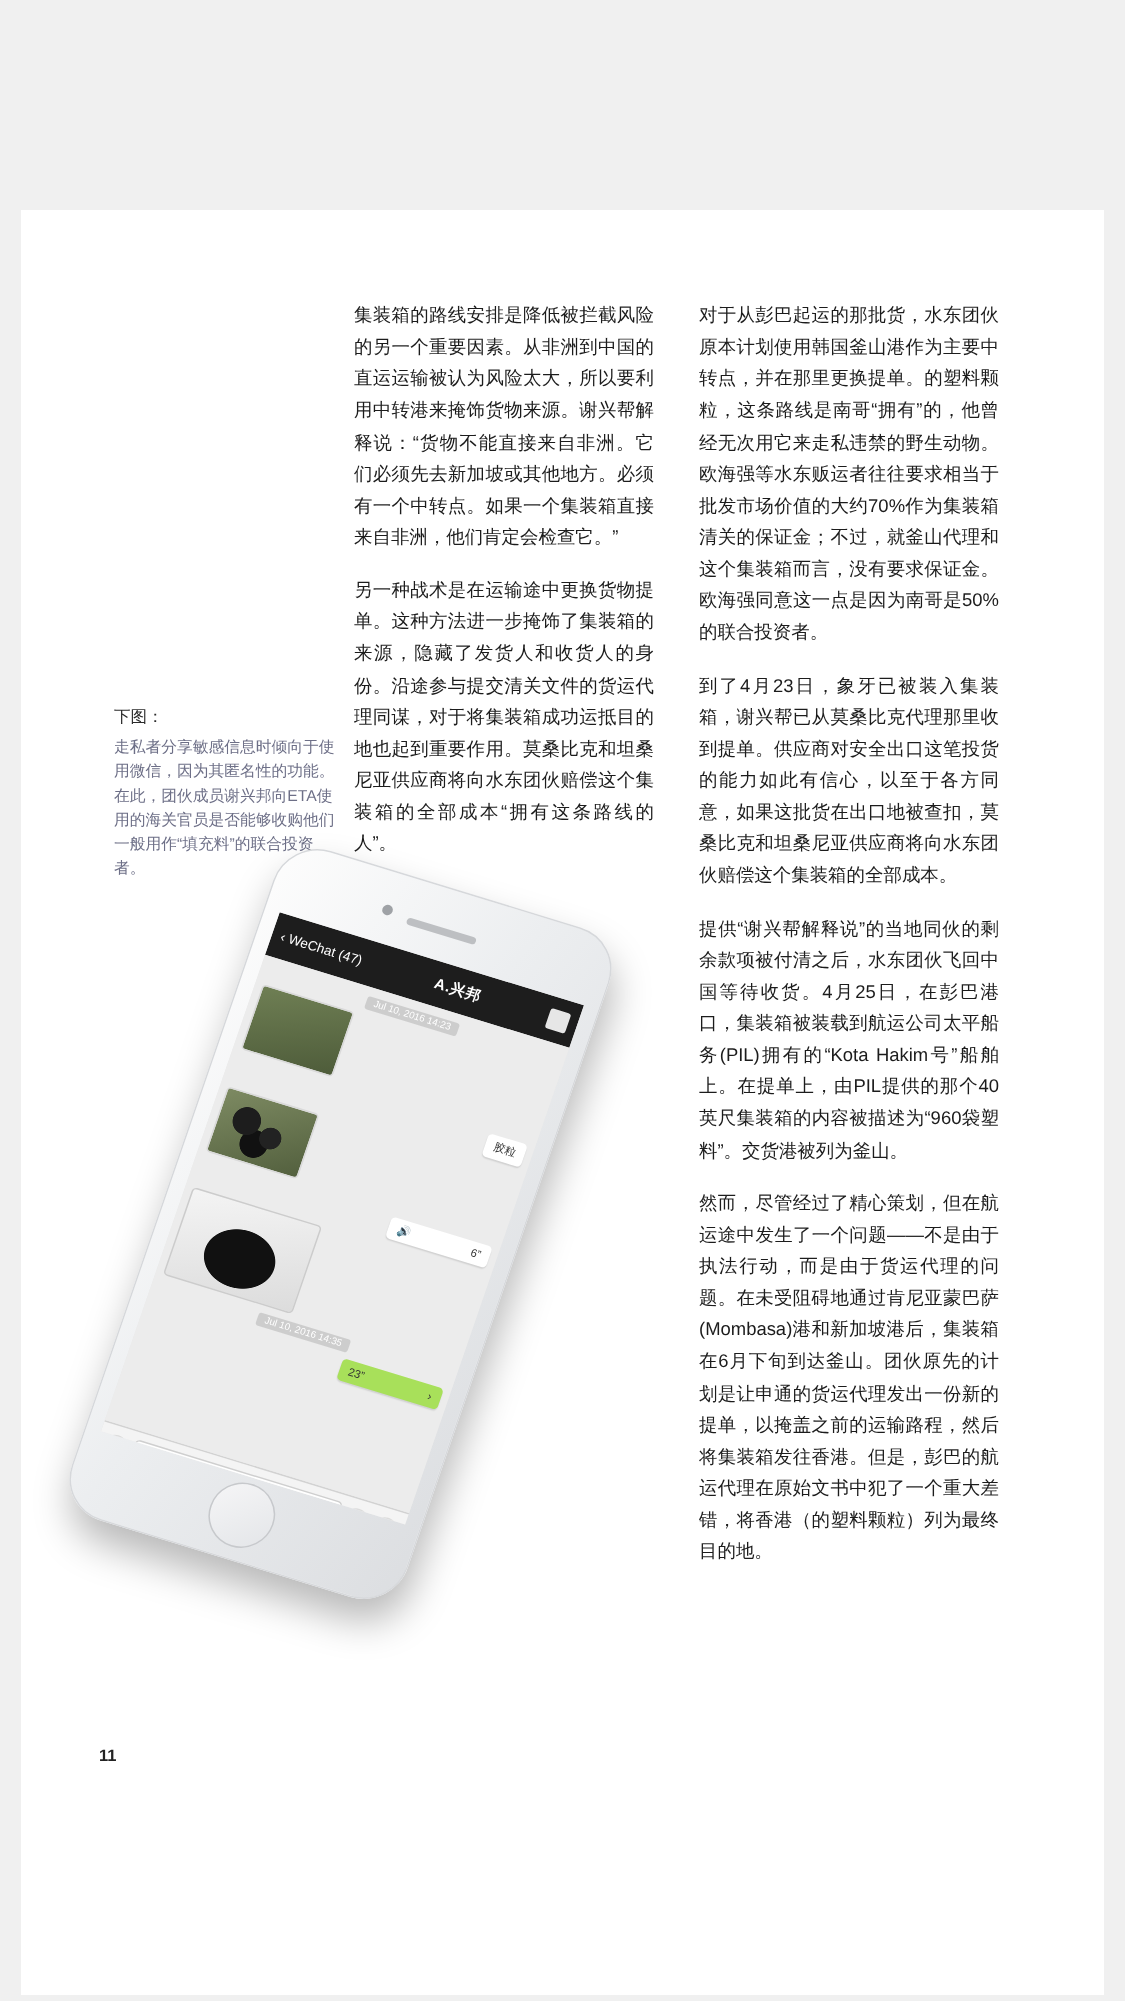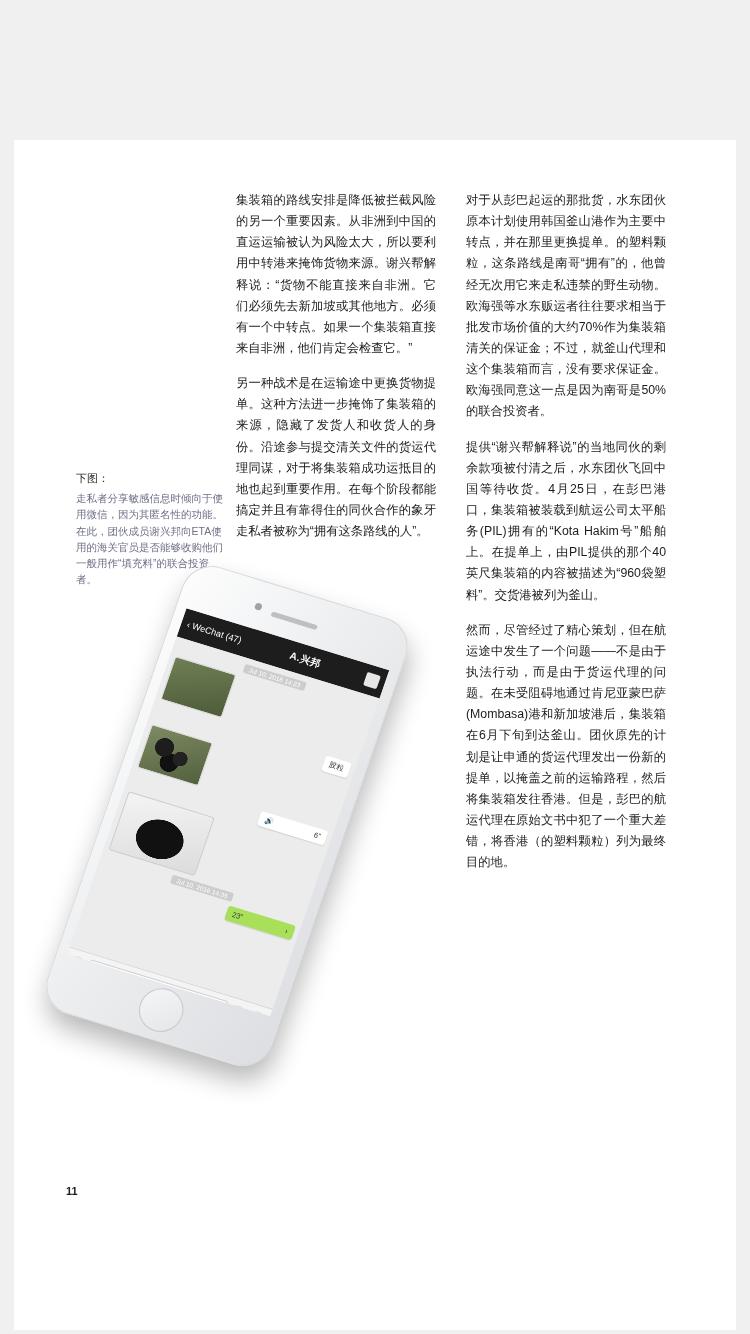--- a/index.html
+++ b/index.html
@@ -35,40 +35,39 @@
   }
   .caption .cap-title {
     color: #2a2a2a;
     font-size: 11px;
     margin-bottom: 3px;
   }
 
   
   .col {
     position: absolute;
-    top: 50px;
+    top: 60px;
     width: 200px;
     color: #1c1c1c;
     font-size: 12.3px;
     line-height: 1.72;
     text-align: justify;
   }
   .col.mid { left: 222px; }
   .col.right { left: 452px; }
   .col p { margin: 0 0 14px 0; }
 
   
   .page-number {
     position: absolute;
     left: 52px;
     top: 1025px;
     font-size: 11px;
     font-weight: bold;
     color: #222;
-    margin-top: 20px;
   }
 
   
   .phone-wrap {
     position: absolute;
     left: 96px;
     top: 440px;
     width: 300px;
     height: 560px;
   }
@@ -237,25 +236,26 @@
 
 <div class="page">
 
   <div class="caption">
     <div class="cap-title">下图：</div>
     <div class="cap-body">走私者分享敏感信息时倾向于使用微信，因为其匿名性的功能。在此，团伙成员谢兴邦向ETA使用的海关官员是否能够收购他们一般用作“填充料”的联合投资者。</div>
   </div>
 
   <div class="col mid">
     <p>集装箱的路线安排是降低被拦截风险的另一个重要因素。从非洲到中国的直运运输被认为风险太大，所以要利用中转港来掩饰货物来源。谢兴帮解释说：“货物不能直接来自非洲。它们必须先去新加坡或其他地方。必须有一个中转点。如果一个集装箱直接来自非洲，他们肯定会检查它。”</p>
-    <p>另一种战术是在运输途中更换货物提单。这种方法进一步掩饰了集装箱的来源，隐藏了发货人和收货人的身份。沿途参与提交清关文件的货运代理同谋，对于将集装箱成功运抵目的地也起到重要作用。在每个阶段都能搞定并且有靠得住的同伙合作的象牙走私者被称为“拥有这条路线的人”。</p>
+    <p>另一种战术是在运输途中更换货物提单。这种方法进一步掩饰了集装箱的来源，隐藏了发货人和收货人的身份。沿途参与提交清关文件的货运代理同谋，对于将集装箱成功运抵目的地也起到重要作用。莫桑比克和坦桑尼亚供应商将向水东团伙赔偿这个集装箱的全部成本“拥有这条路线的人”。</p>
   </div>
 
   <div class="col right">
     <p>对于从彭巴起运的那批货，水东团伙原本计划使用韩国釜山港作为主要中转点，并在那里更换提单。的塑料颗粒，这条路线是南哥“拥有”的，他曾经无次用它来走私违禁的野生动物。欧海强等水东贩运者往往要求相当于批发市场价值的大约70%作为集装箱清关的保证金；不过，就釜山代理和这个集装箱而言，没有要求保证金。欧海强同意这一点是因为南哥是50%的联合投资者。</p>
+    <p>到了4月23日，象牙已被装入集装箱，谢兴帮已从莫桑比克代理那里收到提单。供应商对安全出口这笔投货的能力如此有信心，以至于各方同意，如果这批货在出口地被查扣，莫桑比克和坦桑尼亚供应商将向水东团伙赔偿这个集装箱的全部成本。</p>
     <p>提供“谢兴帮解释说”的当地同伙的剩余款项被付清之后，水东团伙飞回中国等待收货。4月25日，在彭巴港口，集装箱被装载到航运公司太平船务(PIL)拥有的“Kota Hakim号”船舶上。在提单上，由PIL提供的那个40英尺集装箱的内容被描述为“960袋塑料”。交货港被列为釜山。</p>
     <p>然而，尽管经过了精心策划，但在航运途中发生了一个问题——不是由于执法行动，而是由于货运代理的问题。在未受阻碍地通过肯尼亚蒙巴萨(Mombasa)港和新加坡港后，集装箱在6月下旬到达釜山。团伙原先的计划是让申通的货运代理发出一份新的提单，以掩盖之前的运输路程，然后将集装箱发往香港。但是，彭巴的航运代理在原始文书中犯了一个重大差错，将香港（的塑料颗粒）列为最终目的地。</p>
   </div>
 
   <div class="page-number">11</div>
 
   <div class="phone-wrap">
     <div class="phone">
       <div class="cam"></div>
       <div class="speaker"></div>

